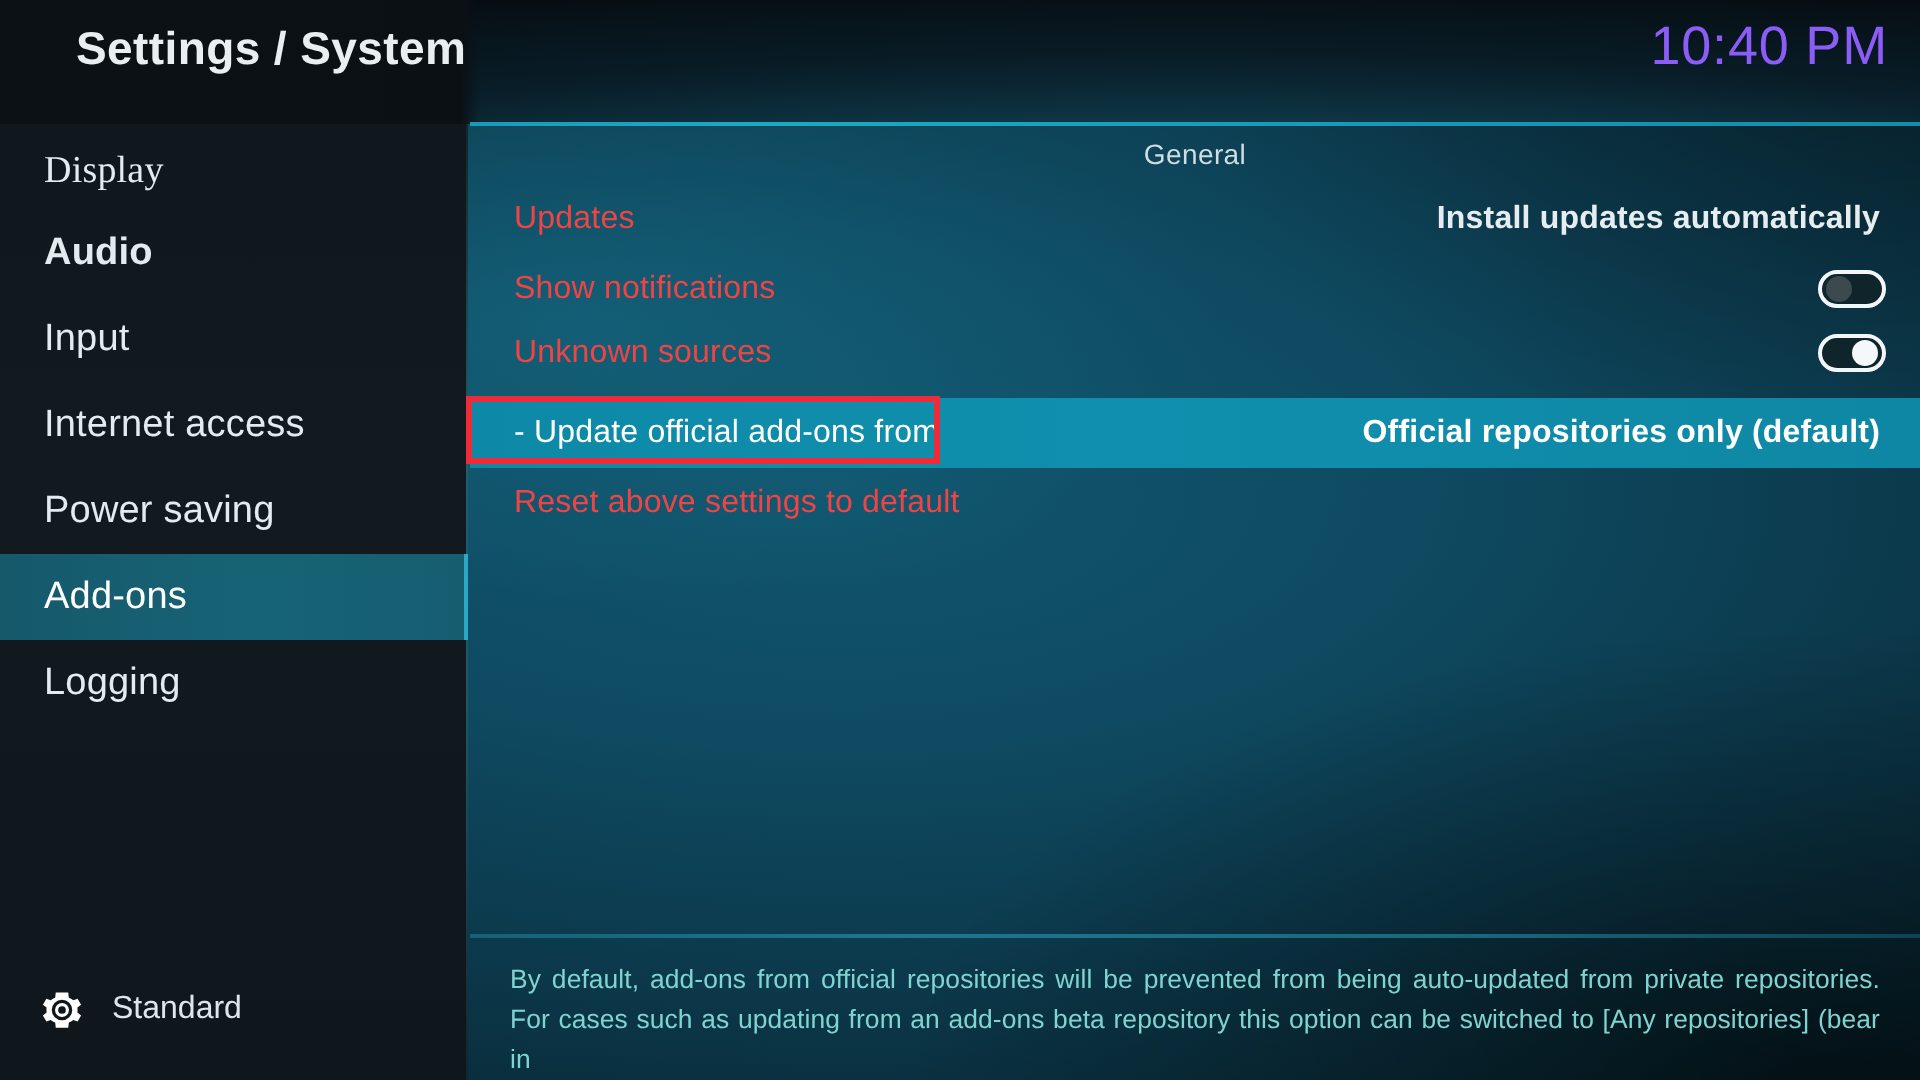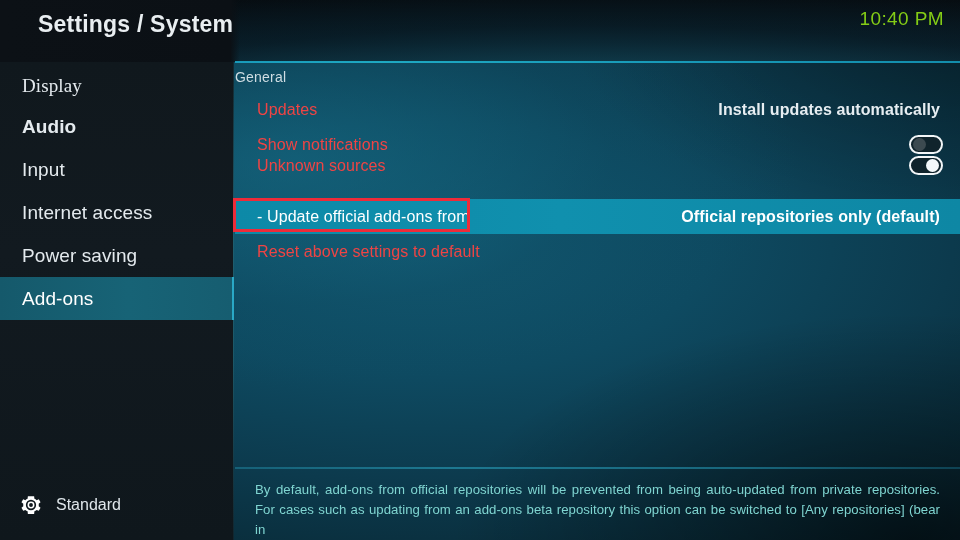--- a/index.html
+++ b/index.html
@@ -44,21 +44,21 @@
       linear-gradient(180deg,#060a0e 0%, #07121a 70%, #0a1b25 100%);
   }
   .header-title {
     position:absolute; left:18px; top:11px;
     font-size:23px; color:#e9eef1; letter-spacing:.2px;
     font-weight:700;
     margin-left:20px;
   }
   .header-clock {
     position:absolute; right:16px; top:8px;
-    font-size:19px; color:#84cc16; letter-spacing:.4px;
+    font-size:27px; color:#8b5cf6; letter-spacing:.4px;
     font-weight:400;
   }
   .header-rule {
     position:absolute; left:235px; top:61px; width:725px; height:2px;
     background:linear-gradient(90deg,#1aa3c4 0%, #20b2cc 20%, #18a0c0 65%, #1496b6 100%);
     opacity:.92; z-index:7;
   }
 
   
   .sidebar {
@@ -93,21 +93,21 @@
   .gear { width:22px; height:22px; display:block; }
 
   
   .main {
     position:absolute; left:235px; top:63px; width:725px; height:405px;
     z-index:4; overflow:hidden;
   }
 
   .group-title {
     position:absolute; left:0; top:6px; width:725px;
-    font-size:14px; color:#cfdde3; letter-spacing:.2px;
+    text-align:center; font-size:14px; color:#cfdde3; letter-spacing:.2px;
   }
 
   .row {
     position:absolute; left:0; width:725px; height:35px;
     display:flex; align-items:center;
   }
   .row .r-label {
     position:absolute; left:22px;
     font-size:16px; color:#ef4444; letter-spacing:.1px; white-space:nowrap;
   }
@@ -186,20 +186,23 @@
       <span>Input</span>
     </div>
     <div class="side-item" style="top:129px;">
       <span>Internet access</span>
     </div>
     <div class="side-item" style="top:172px;">
       <span>Power saving</span>
     </div>
     <div class="side-item selected" style="top:215px;">
       <span>Add-ons</span>
+    </div>
+    <div class="side-item" style="top:258px;">
+      <span>Logging</span>
     </div>
 
     <div class="side-footer">
       <span>
         <svg class="gear" viewBox="0 0 24 24" aria-hidden="true">
           <path fill="#ffffff" d="M12 8.2a3.8 3.8 0 1 0 0 7.6 3.8 3.8 0 0 0 0-7.6zm0 5.9a2.1 2.1 0 1 1 0-4.2 2.1 2.1 0 0 1 0 4.2z"></path>
           <path fill="#ffffff" d="M20.4 13.4c.05-.46.08-.92.08-1.4s-.03-.94-.08-1.4l2.02-1.5-1.9-3.3-2.37.9a8.6 8.6 0 0 0-2.42-1.4L15.4 2.4H8.6l-.33 2.9a8.6 8.6 0 0 0-2.42 1.4l-2.37-.9-1.9 3.3 2.02 1.5c-.05.46-.08.92-.08 1.4s.03.94.08 1.4L1.58 15l1.9 3.3 2.37-.9a8.6 8.6 0 0 0 2.42 1.4l.33 2.9h6.8l.33-2.9a8.6 8.6 0 0 0 2.42-1.4l2.37.9 1.9-3.3-2.02-1.6zM12 17.6A5.6 5.6 0 1 1 12 6.4a5.6 5.6 0 0 1 0 11.2z"></path>
         </svg>
       </span>
       <span class="label">Standard</span>
@@ -215,21 +218,21 @@
       <span class="r-value">Install updates automatically</span>
     </div>
 
     <div class="row" style="top:64px;">
       <span class="r-label">Show notifications</span>
       <span class="toggle off">
         <span class="knob"></span>
       </span>
     </div>
 
-    <div class="row" style="top:85px;">
+    <div class="row" style="top:96px;">
       <span class="r-label">Unknown sources</span>
       <span class="toggle on">
         <span class="knob"></span>
       </span>
     </div>
 
     <div class="row selected" style="top:136px;">
       <span class="r-label">- Update official add-ons from</span>
       <span class="r-value">Official repositories only (default)</span>
     </div>

